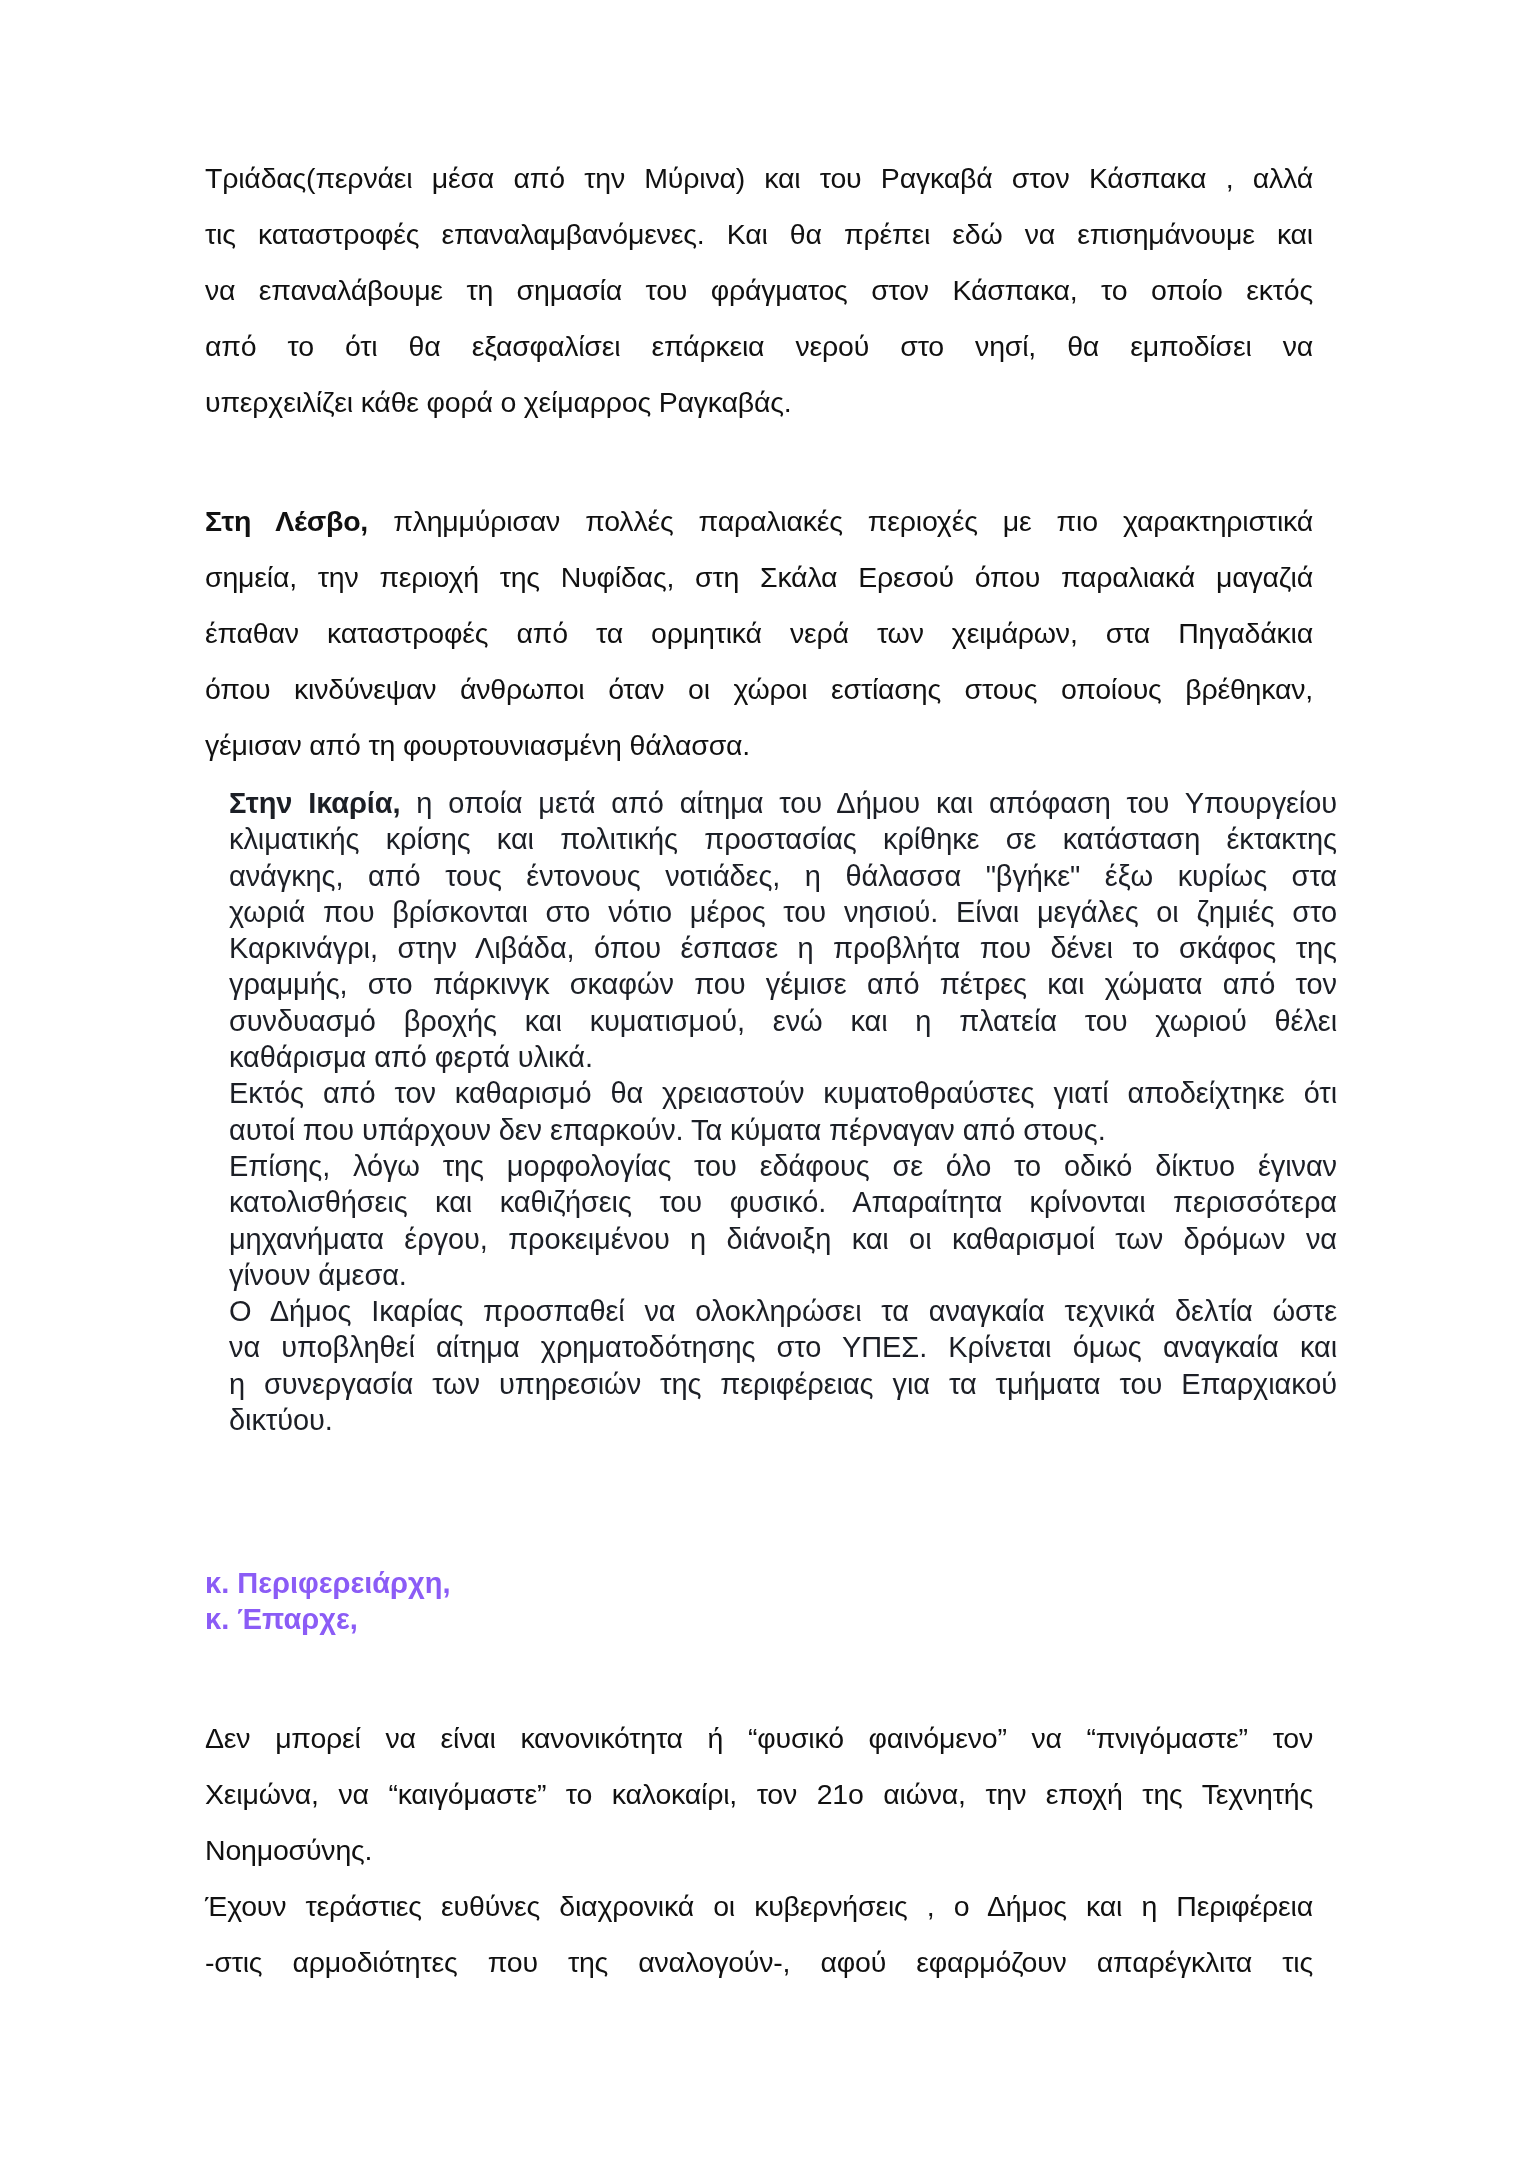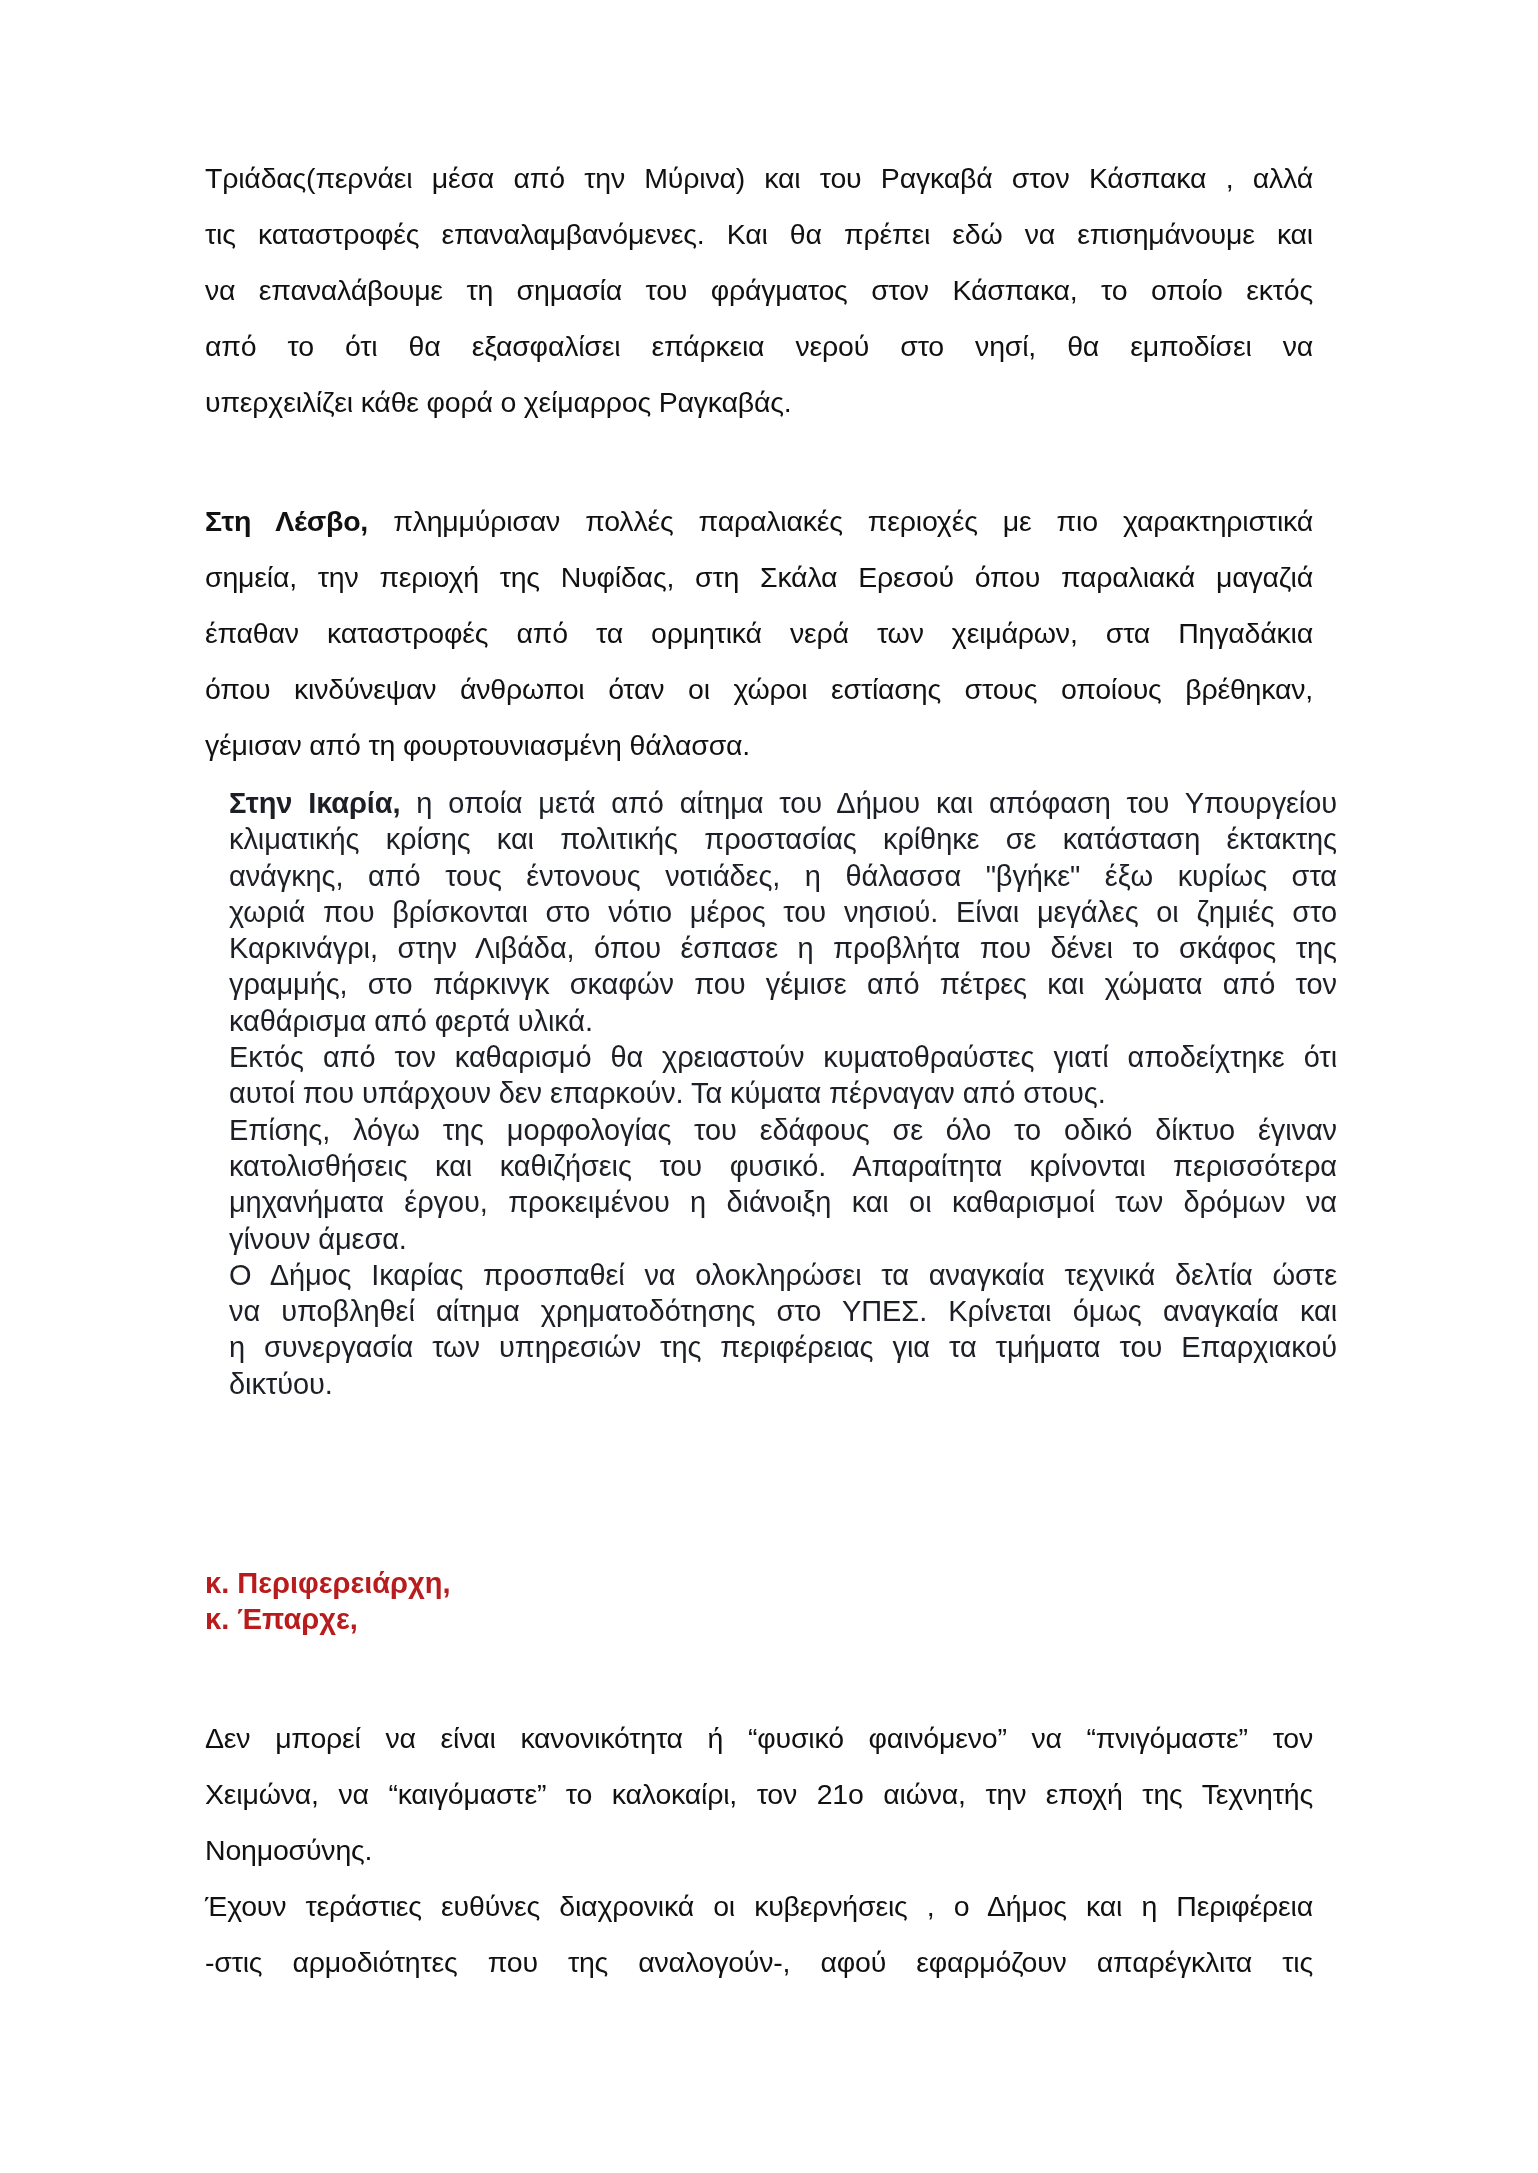--- a/index.html
+++ b/index.html
@@ -56,21 +56,21 @@
       display: block;
       text-align: left;
       text-align-last: left;
     }
     .addr {
       position: absolute;
       left: 0;
       font-size: 29px;
       line-height: 36.3px;
       font-weight: bold;
-      color: #b91c1c;
+      color: #8b5cf6;
     }
   </style>
 </head>
 <body>
 
 <div class="page">
 
   <p class="para wide" style="top:150px;">
     <span class="justify-line">Τριάδας(περνάει μέσα από την Μύρινα) και του Ραγκαβά στον Κάσπακα , αλλά</span>
     <span class="justify-line">τις καταστροφές επαναλαμβανόμενες. Και θα πρέπει εδώ να επισημάνουμε και</span>
@@ -87,20 +87,21 @@
     <span class="last-line">γέμισαν από τη φουρτουνιασμένη θάλασσα.</span>
   </p>
 
   <p class="para tight" style="top:785px;">
     <span class="justify-line"><span class="bold">Στην Ικαρία,</span><span> η οποία μετά από αίτημα του Δήμου και απόφαση του Υπουργείου</span></span>
     <span class="justify-line">κλιματικής κρίσης και πολιτικής προστασίας κρίθηκε σε κατάσταση έκτακτης</span>
     <span class="justify-line">ανάγκης, από τους έντονους νοτιάδες, η θάλασσα "βγήκε" έξω κυρίως στα</span>
     <span class="justify-line">χωριά που βρίσκονται στο νότιο μέρος του νησιού. Είναι μεγάλες οι ζημιές στο</span>
     <span class="justify-line">Καρκινάγρι, στην Λιβάδα, όπου έσπασε η προβλήτα που δένει το σκάφος της</span>
     <span class="justify-line">γραμμής, στο πάρκινγκ σκαφών που γέμισε από πέτρες και χώματα από τον</span>
+    <span class="justify-line">συνδυασμό βροχής και κυματισμού, ενώ και η πλατεία του χωριού θέλει</span>
     <span class="last-line">καθάρισμα από φερτά υλικά.</span>
     <span class="justify-line">Εκτός από τον καθαρισμό θα χρειαστούν κυματοθραύστες γιατί αποδείχτηκε ότι</span>
     <span class="last-line">αυτοί που υπάρχουν δεν επαρκούν. Τα κύματα πέρναγαν από στους.</span>
     <span class="justify-line">Επίσης, λόγω της μορφολογίας του εδάφους σε όλο το οδικό δίκτυο έγιναν</span>
     <span class="justify-line">κατολισθήσεις και καθιζήσεις του φυσικό. Απαραίτητα κρίνονται περισσότερα</span>
     <span class="justify-line">μηχανήματα έργου, προκειμένου η διάνοιξη και οι καθαρισμοί  των δρόμων να</span>
     <span class="last-line">γίνουν άμεσα.</span>
     <span class="justify-line">Ο Δήμος Ικαρίας προσπαθεί να ολοκληρώσει τα αναγκαία τεχνικά δελτία ώστε</span>
     <span class="justify-line">να υποβληθεί αίτημα χρηματοδότησης στο ΥΠΕΣ. Κρίνεται όμως αναγκαία και</span>
     <span class="justify-line">η συνεργασία των υπηρεσιών της περιφέρειας για τα τμήματα του Επαρχιακού</span>

